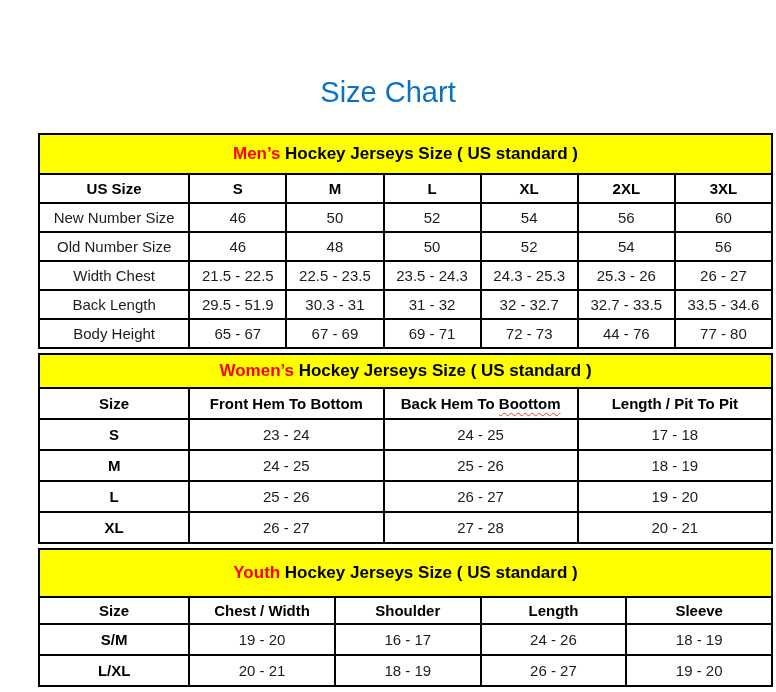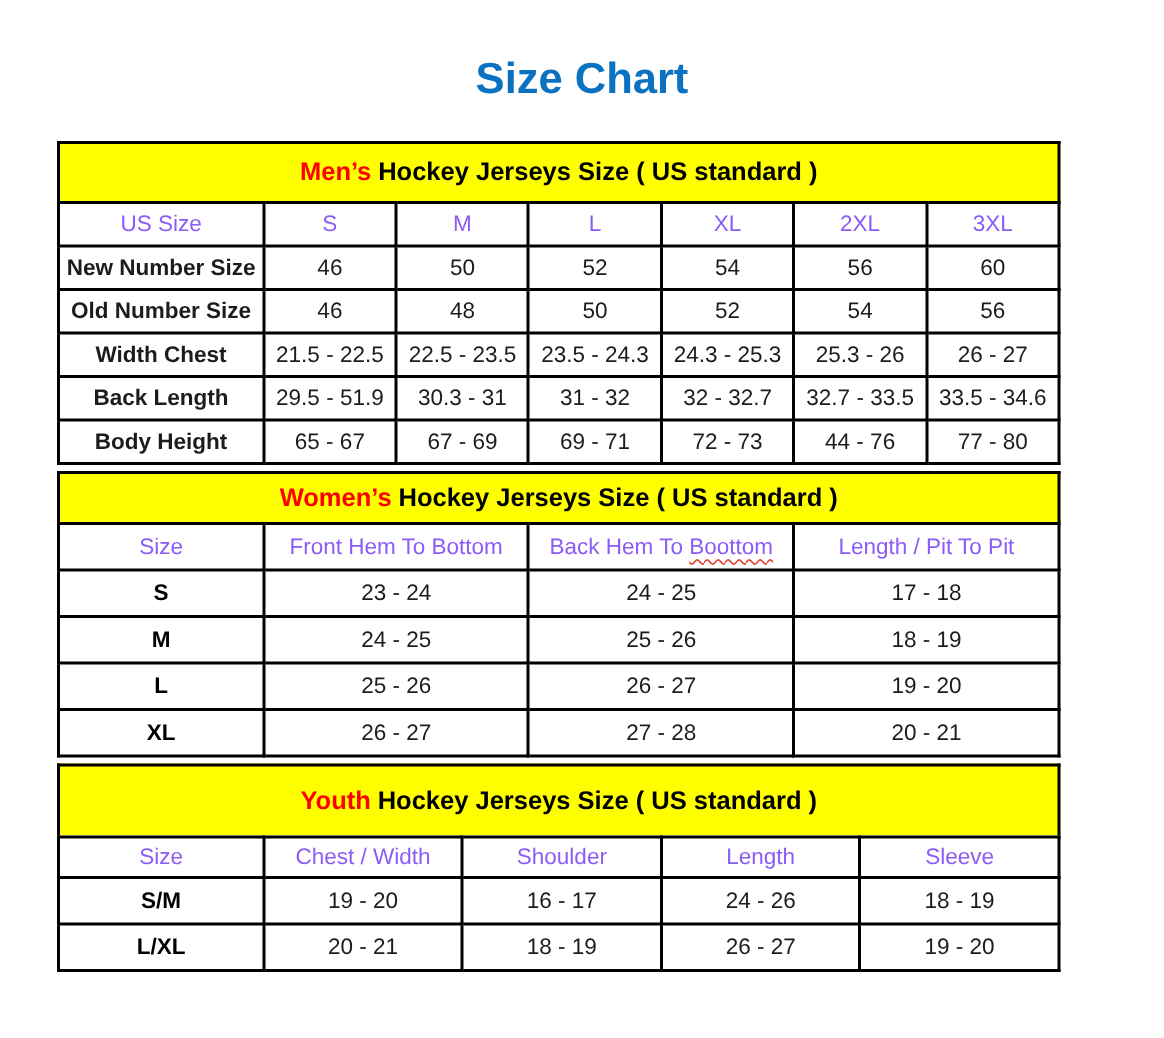--- a/index.html
+++ b/index.html
@@ -10,32 +10,32 @@
   .page {
     position: relative;
     width: 776px;
     height: 692px;
     background: #ffffff;
     font-family: "Liberation Sans", sans-serif;
     overflow: hidden;
   }
   .page-title {
     margin: 0;
-    padding-top: 36px;
+    padding-top: 75px;
     text-align: center;
     font-size: 29px;
     line-height: 34px;
-    font-weight: bold;
+    font-weight: normal;
     color: #0b71c1;
     letter-spacing: 0px;
   }
   .tables {
     margin-top: 24px;
     margin-left: 38px;
-    width: 669px;
+    width: 735px;
   }
   .size-section { background: #ffffff; }
   .size-section + .size-section { margin-top: 4px; }
 
   .band {
     background: #ffff00;
     border: 2px solid #000000;
     border-bottom: none;
     text-align: center;
     font-weight: bold;
@@ -58,24 +58,24 @@
   }
   table.grid th, table.grid td {
     border: 2px solid #000000;
     text-align: center;
     vertical-align: middle;
     font-size: 15px;
     line-height: 19px;
     overflow: hidden;
     white-space: nowrap;
   }
-  table.grid th { font-weight: normal; color: #8b5cf6; }
+  table.grid th { font-weight: bold; color: #000000; }
   table.grid td { color: #1c1c1c; }
   table.grid td.row-label { font-weight: bold; color: #000000; }
-  .sec-men table.grid td.row-label { font-weight: bold; color: #1c1c1c; }
+  .sec-men table.grid td.row-label { font-weight: normal; color: #1c1c1c; }
 
   .sec-men   th, .sec-men   td { padding: 4px 2px; }
   .sec-women th, .sec-women td { padding: 5px 2px; }
   .sec-youth th { padding: 3px 2px; }
   .sec-youth td { padding: 5px 0; }
 
   col.label-col { width: 20.5%; }
 
   .squiggle {
     text-decoration: underline;

